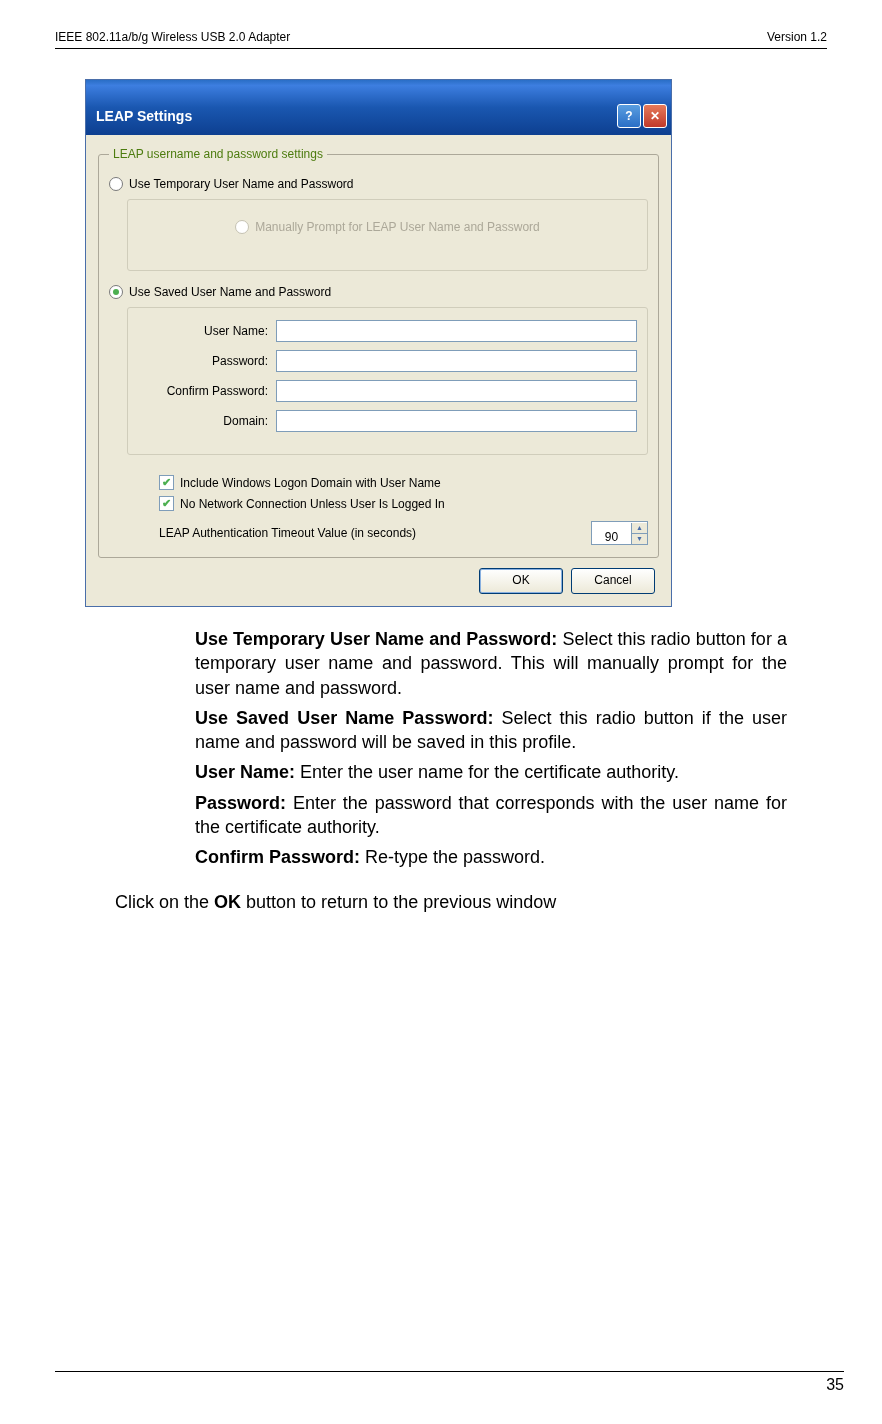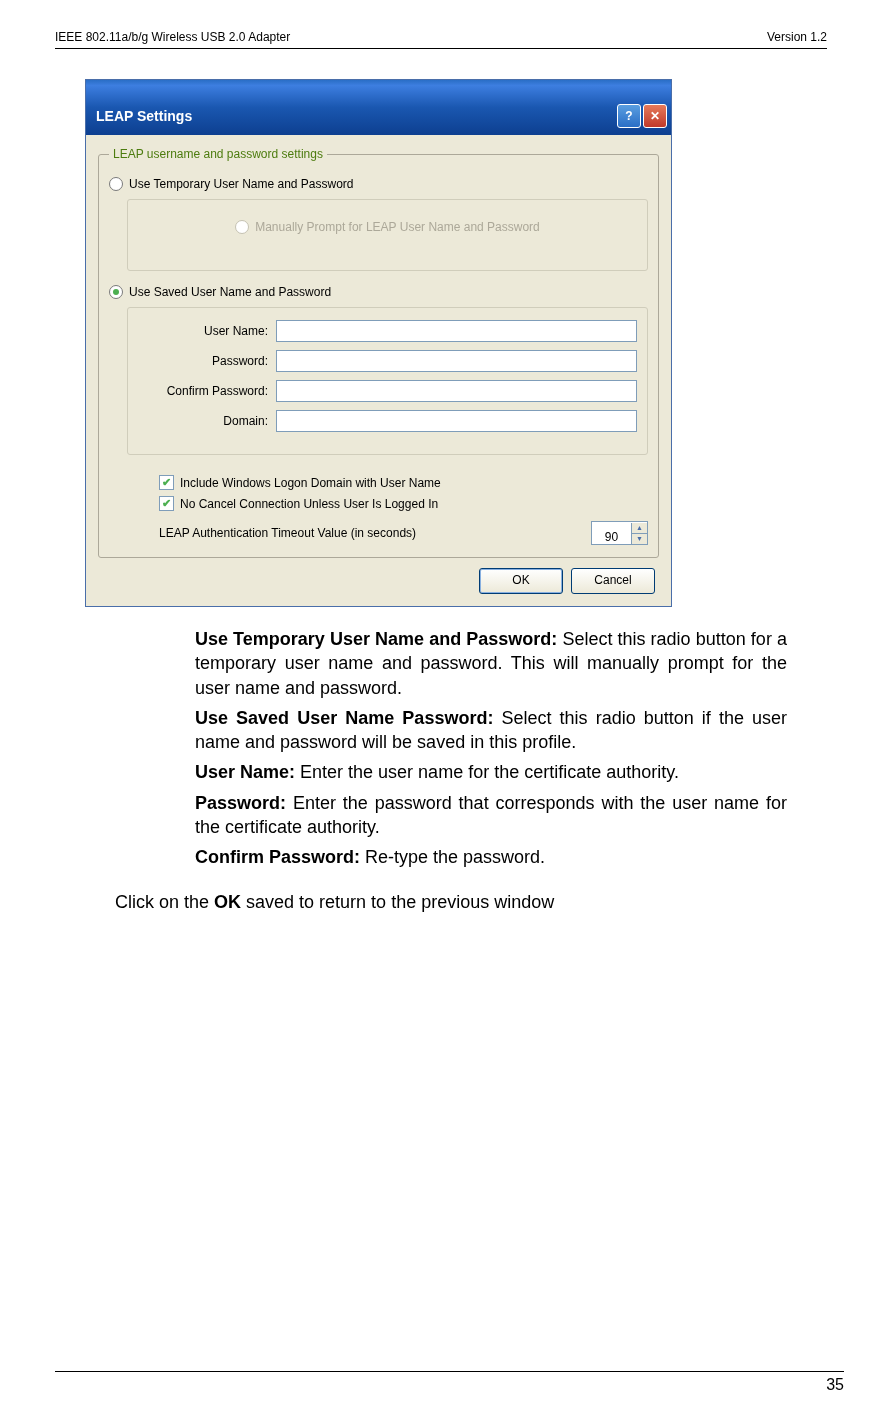--- a/index.html
+++ b/index.html
@@ -311,21 +311,21 @@
         </div>
 
         <div style="height:14px;"></div>
 
         <div class="check-row">
           <span class="check-box">✔</span>
           <span>Include Windows Logon Domain with User Name</span>
         </div>
         <div class="check-row">
           <span class="check-box">✔</span>
-          <span>No Cancel Connection Unless User Is Logged In</span>
+          <span>No Network Connection Unless User Is Logged In</span>
         </div>
 
         <div class="timeout-row">
           <span class="timeout-label">LEAP Authentication Timeout Value (in seconds)</span>
           <div class="spin">
             <span class="spin-val">90</span>
             <span class="spin-arrows">
               <span class="spin-arrow">▲</span>
               <span class="spin-arrow">▼</span>
             </span>
@@ -367,20 +367,20 @@
     </div>
     <div class="bullet">
       <span class="bullet-mark"></span>
       <span class="bullet-body">
         <span class="bl">Confirm Password:</span><span> Re-type the password.</span>
       </span>
     </div>
   </div>
 
   <div class="closing">
-    <span>Click on the </span><span class="bl">OK</span><span> saved to return to the previous window</span>
+    <span>Click on the </span><span class="bl">OK</span><span> button to return to the previous window</span>
   </div>
 
   <div class="footer">
     <hr class="footer-rule">
     <div class="footer-num">35</div>
   </div>
 </div>
 
 </body></html>

